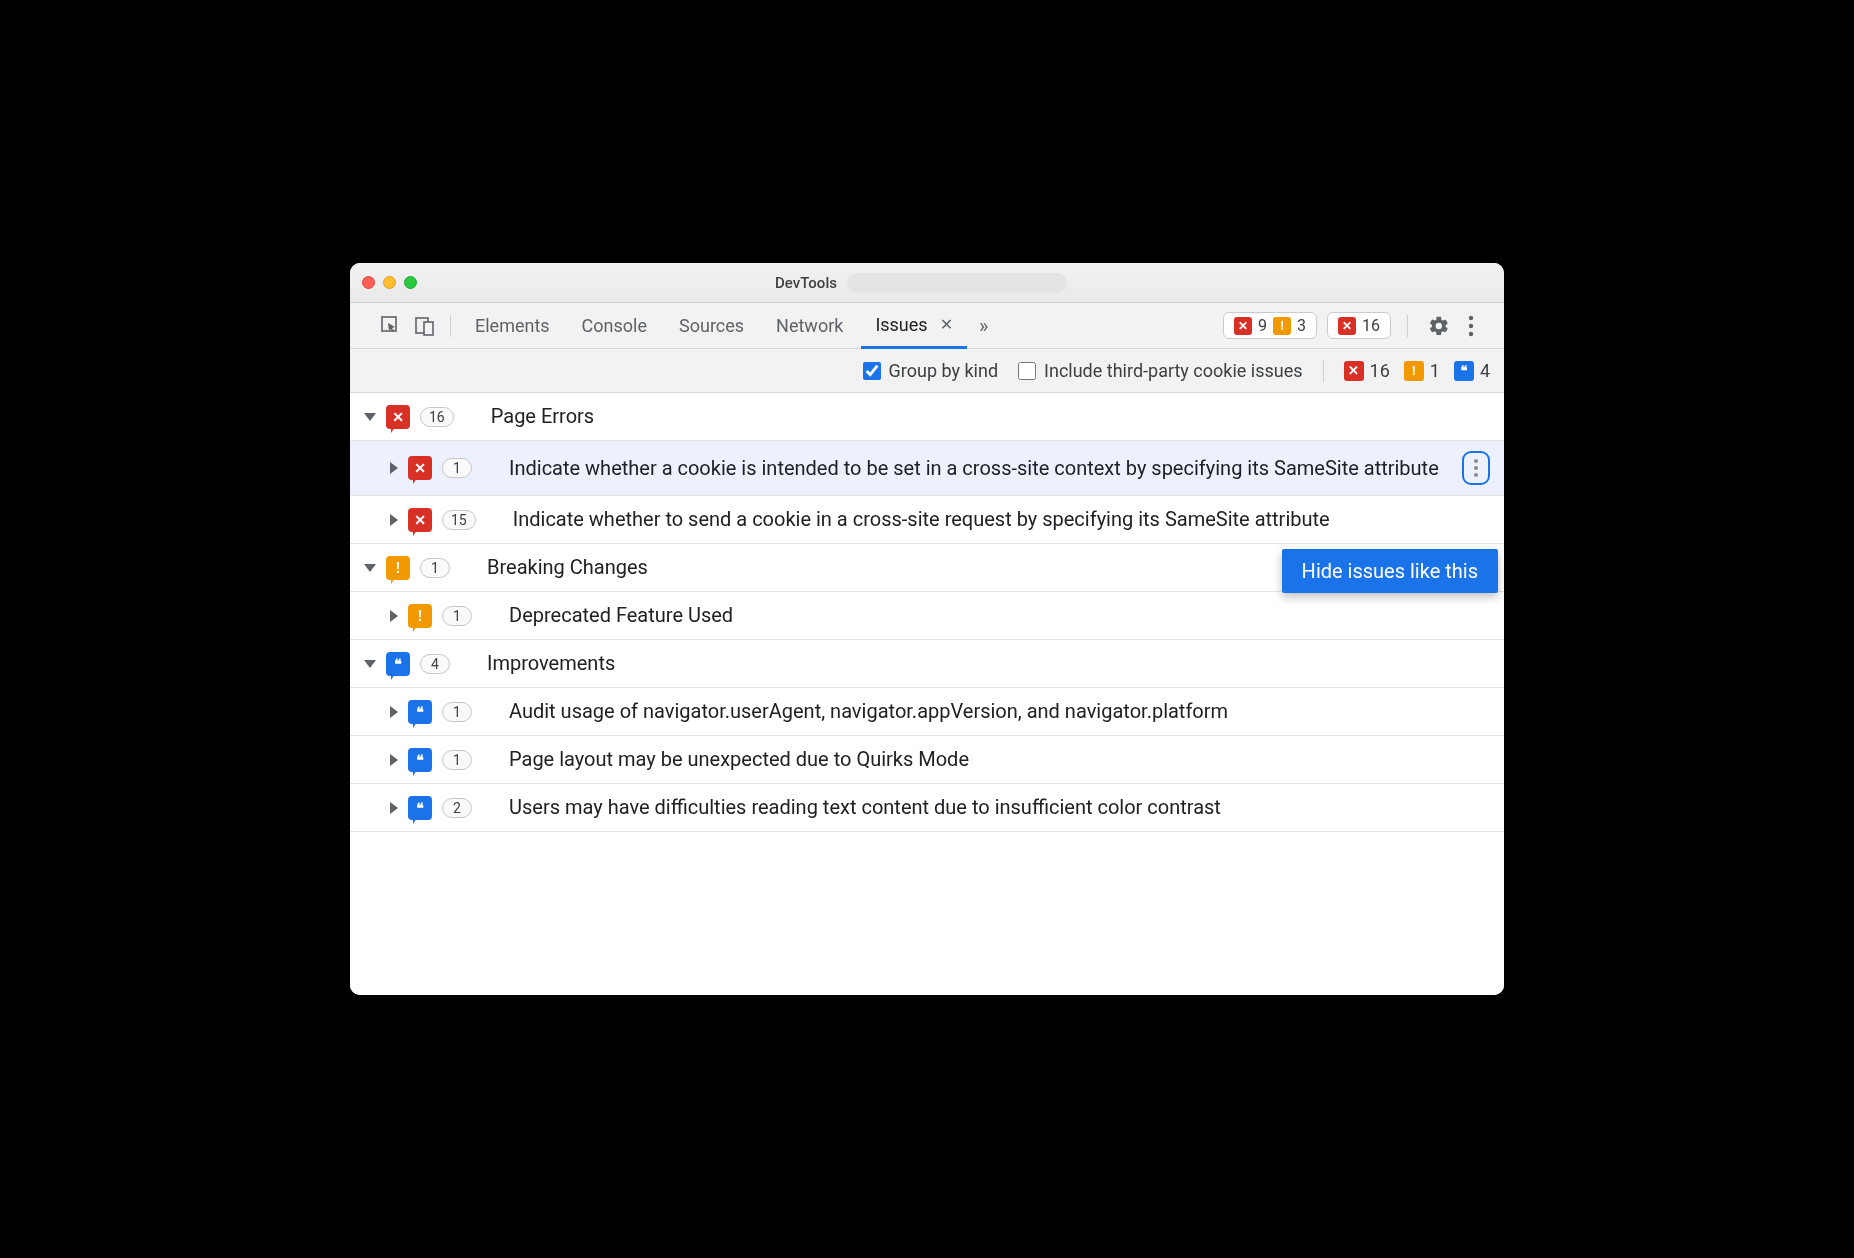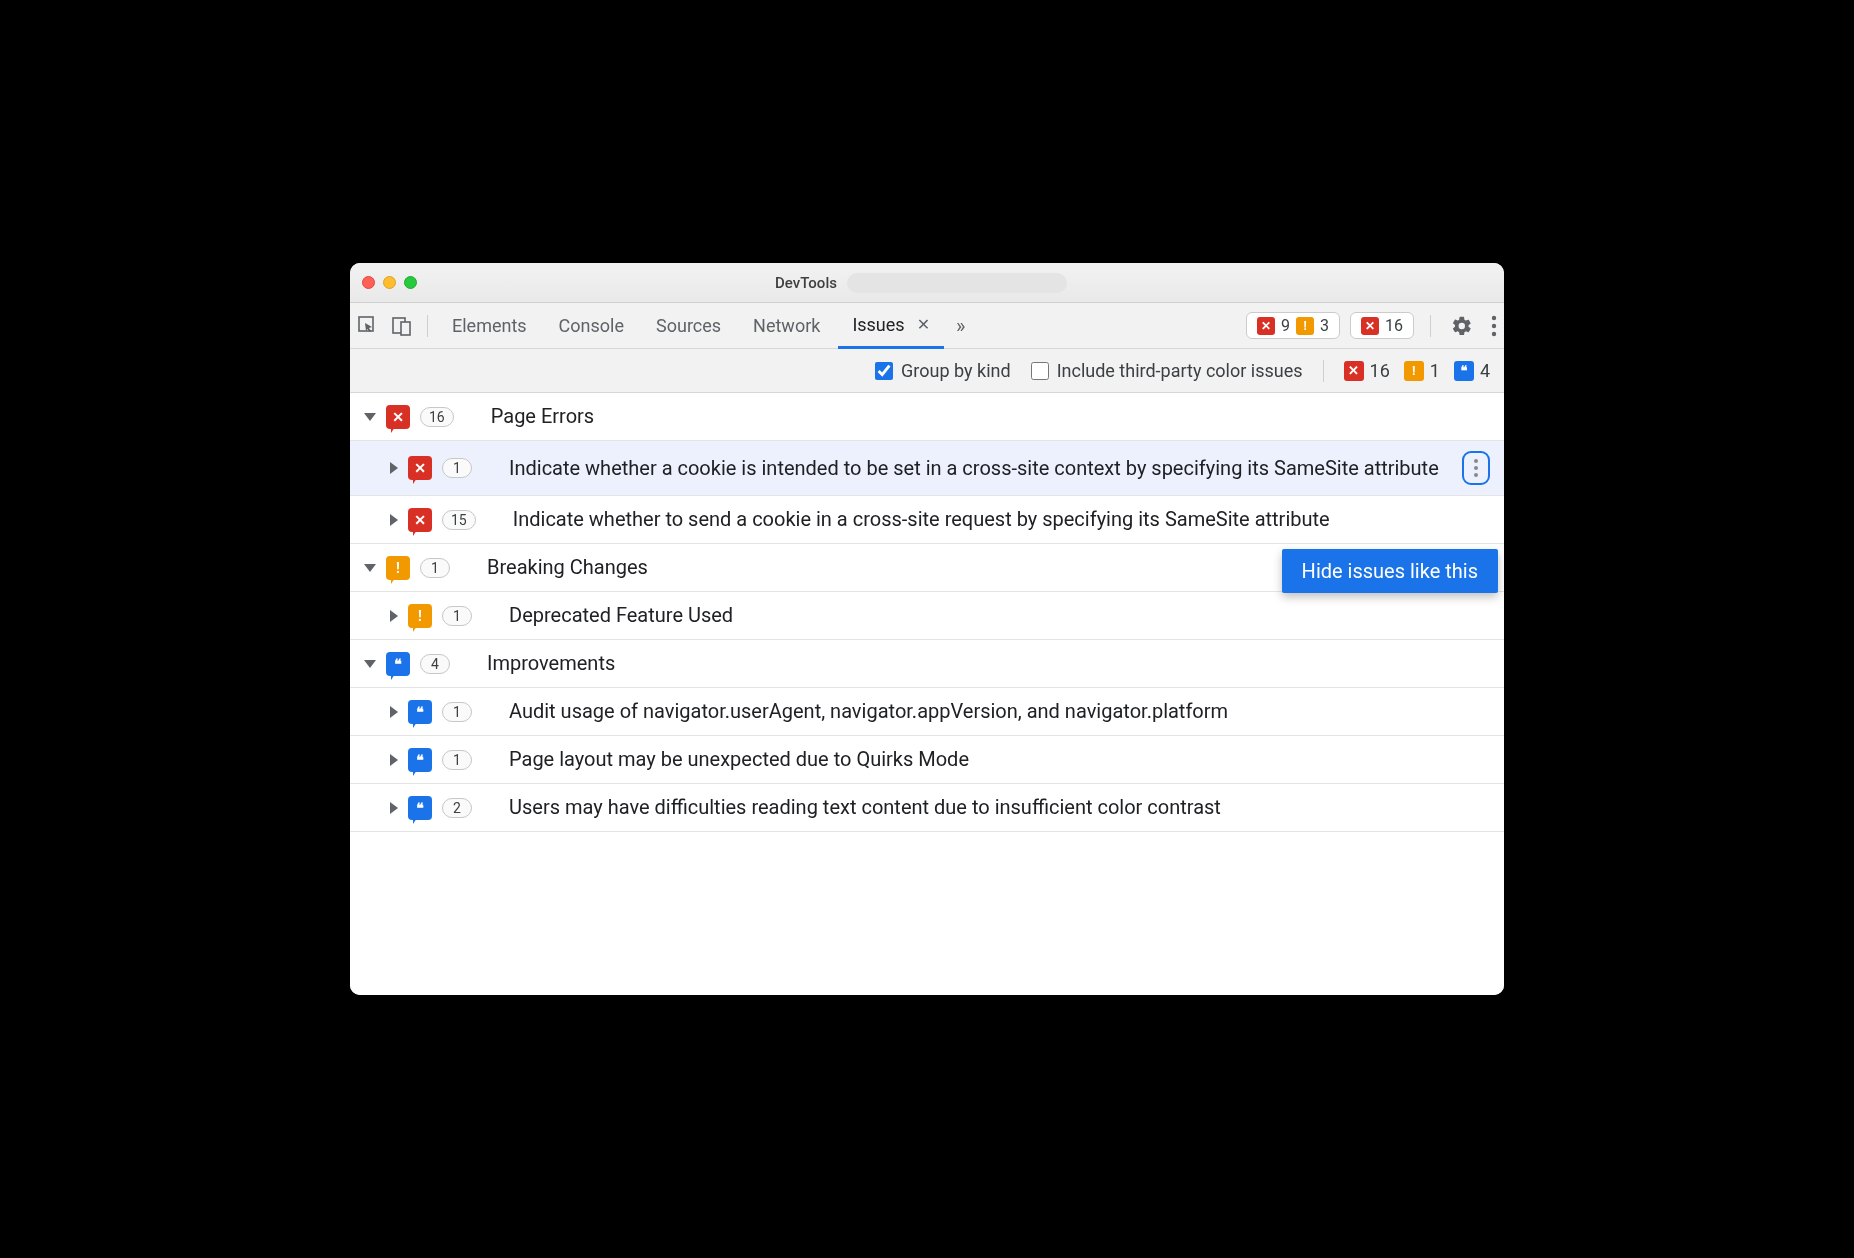--- a/index.html
+++ b/index.html
@@ -45,21 +45,21 @@
     font-size:15px; color:#3f3f3f; font-weight:500; pointer-events:none;
     display:flex; align-items:center; justify-content:center; gap:10px;
   }
   .title-blur{
     width:220px; height:20px; background:#e4e4e4; border-radius:10px;
     display:inline-block;
   }
   
   .tabbar{
     height:46px; background:#f2f2f2; border-bottom:1px solid #d7d7d7;
-    display:flex; align-items:center; padding:0 3px; gap:4px;
+    display:flex; align-items:center; padding:0 26px; gap:4px;
   }
   .tb-iconbtn{
     width:30px; height:30px; display:flex; align-items:center; justify-content:center;
     color:#5f6368;
   }
   .tb-sep{width:1px;height:22px;background:#cfcfcf;margin:0 6px;}
   .tab{
     padding:0 14px; height:46px; display:flex; align-items:center;
     color:#5f6368; font-size:18px; gap:8px;
   }
@@ -216,21 +216,21 @@
     </div>
   </div>
 
   <div class="optbar">
     <label class="chk">
       <input type="checkbox" checked="" style="">
       <span>Group by kind</span>
     </label>
     <label class="chk">
       <input type="checkbox" style="">
-      <span>Include third-party color issues</span>
+      <span>Include third-party cookie issues</span>
     </label>
     <div class="opt-sep"></div>
     <div class="opt-counts">
       <div class="cnt">
           <span class="ci-error">✕</span>
           <span>16</span>
         </div>
       <div class="cnt">
           <span class="ci-warn">!</span>
           <span>1</span>

